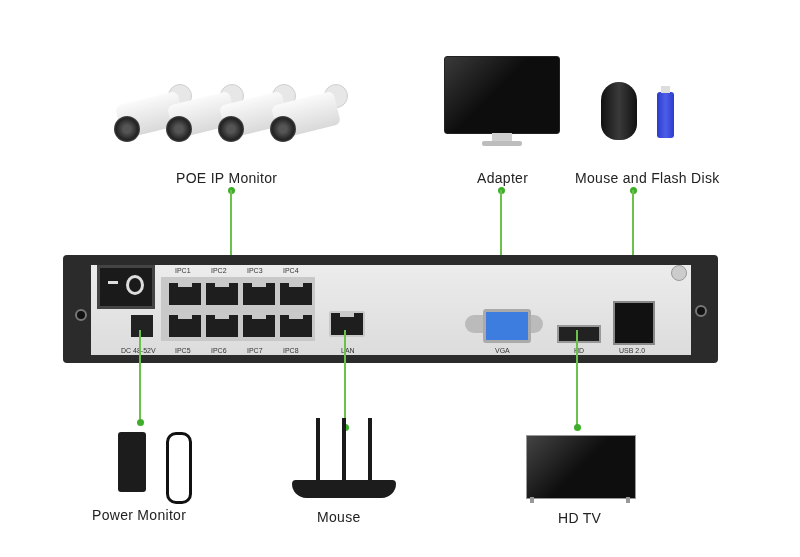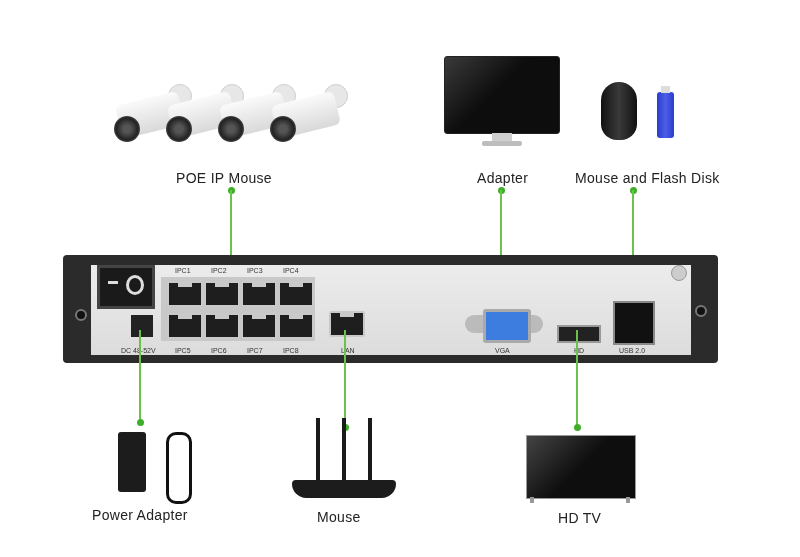--- a/index.html
+++ b/index.html
@@ -39,21 +39,21 @@
       <div class="cam-mount"></div>
       <div class="cam-body"></div>
       <div class="cam-lens"></div>
     </div>
   <div class="cam" style="left:156px;top:20px;">
       <div class="cam-mount"></div>
       <div class="cam-body"></div>
       <div class="cam-lens"></div>
     </div>
 </div>
-<div class="label" style="left:176px;top:170px;">POE IP Mouse</div>
+<div class="label" style="left:176px;top:170px;">POE IP Monitor</div>
 <div class="dot" style="left:228px;top:187px;"></div>
 <div class="line" style="left:230px;top:190px;height:80px;"></div>
 
 <div class="abs" style="left:444px;top:56px;width:116px;height:94px;">
   <div style="position:absolute;left:0;top:0;width:114px;height:76px;background:linear-gradient(135deg,#3a3a3a,#0d0d0d 45%);border-radius:3px;border:1px solid #222;"></div>
   <div style="position:absolute;left:48px;top:77px;width:20px;height:8px;background:#cfcfcf;"></div>
   <div style="position:absolute;left:38px;top:85px;width:40px;height:5px;background:#bdbdbd;border-radius:2px;"></div>
 </div>
 <div class="label" style="left:477px;top:170px;">Adapter</div>
 <div class="dot" style="left:498px;top:187px;"></div>
@@ -115,21 +115,21 @@
 
 <div class="line" style="left:139px;top:330px;height:92px;"></div>
 <div class="dot" style="left:137px;top:419px;"></div>
 <div class="line" style="left:344px;top:330px;height:97px;"></div>
 <div class="dot" style="left:342px;top:424px;"></div>
 <div class="line" style="left:576px;top:330px;height:97px;"></div>
 <div class="dot" style="left:574px;top:424px;"></div>
 
 <div class="abs" style="left:118px;top:432px;width:28px;height:60px;background:#1c1c1c;border-radius:3px;"></div>
 <div class="abs" style="left:166px;top:432px;width:20px;height:66px;border:3px solid #111;border-radius:10px;"></div>
-<div class="label" style="left:92px;top:507px;">Power Adapter</div>
+<div class="label" style="left:92px;top:507px;">Power Monitor</div>
 
 <div class="abs" style="left:292px;top:418px;width:104px;height:84px;">
   <div style="position:absolute;left:24px;top:0;width:4px;height:66px;background:#1a1a1a;"></div>
   <div style="position:absolute;left:50px;top:0;width:4px;height:66px;background:#1a1a1a;"></div>
   <div style="position:absolute;left:76px;top:0;width:4px;height:66px;background:#1a1a1a;"></div>
   <div style="position:absolute;left:0;top:62px;width:104px;height:18px;background:#1c1c1c;border-radius:8px 8px 30px 30px;"></div>
 </div>
 <div class="label" style="left:317px;top:509px;">Mouse</div>
 
 <div class="abs" style="left:526px;top:435px;width:108px;height:68px;">

